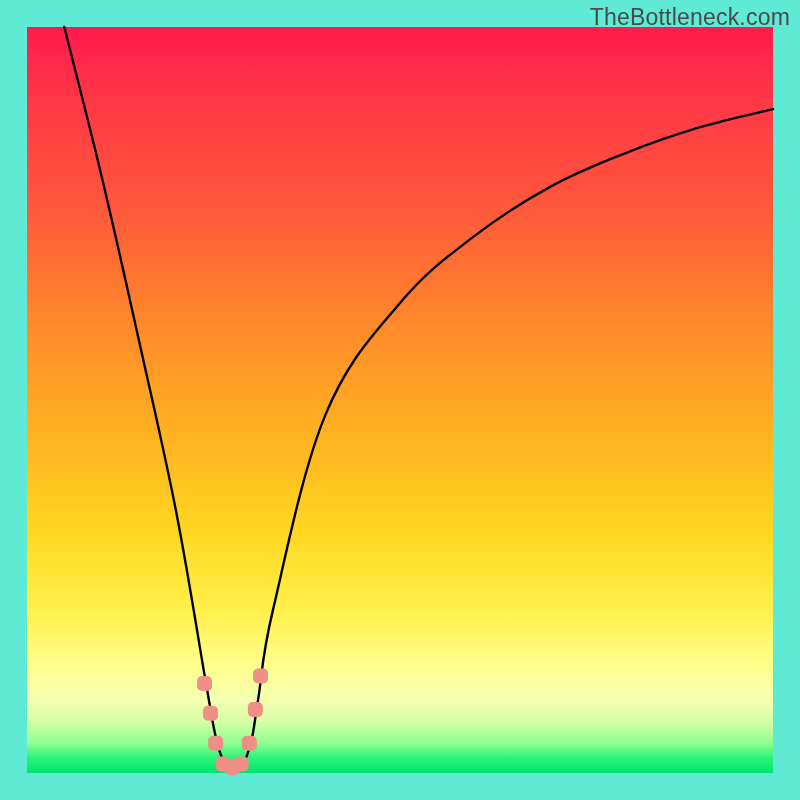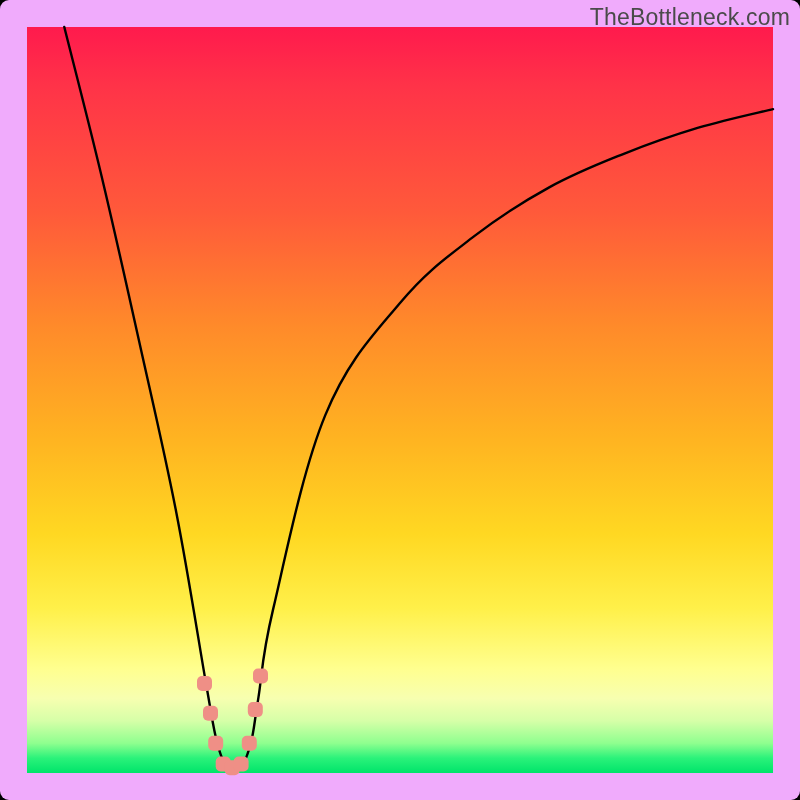--- a/index.html
+++ b/index.html
@@ -8,22 +8,21 @@
     width: 800px;
     height: 800px;
     overflow: hidden;
     background: #000;
     font-family: Arial, Helvetica, sans-serif;
   }
   .frame {
     position: relative;
     width: 800px;
     height: 800px;
-    background: #f0abfc;
-    border-radius: 9px;
+    background: #5eead4;
   }
   .plot-area {
     position: absolute;
     left: 27px;
     top: 27px;
     width: 746px;
     height: 746px;
     
     background: linear-gradient(to bottom,
       #ff1a4d 0%,

